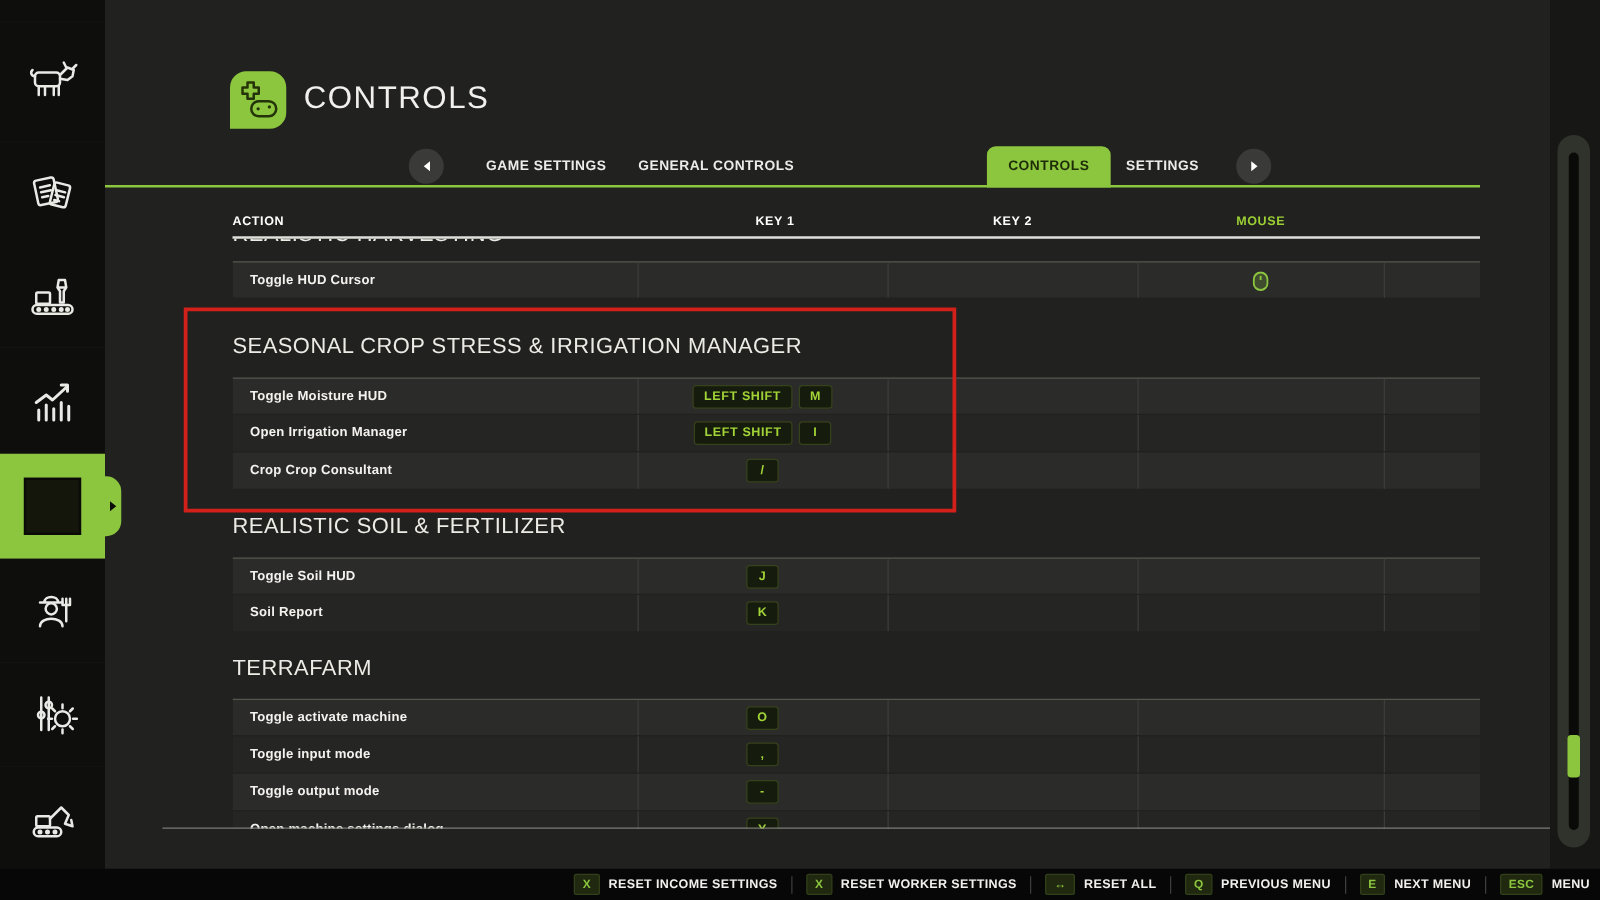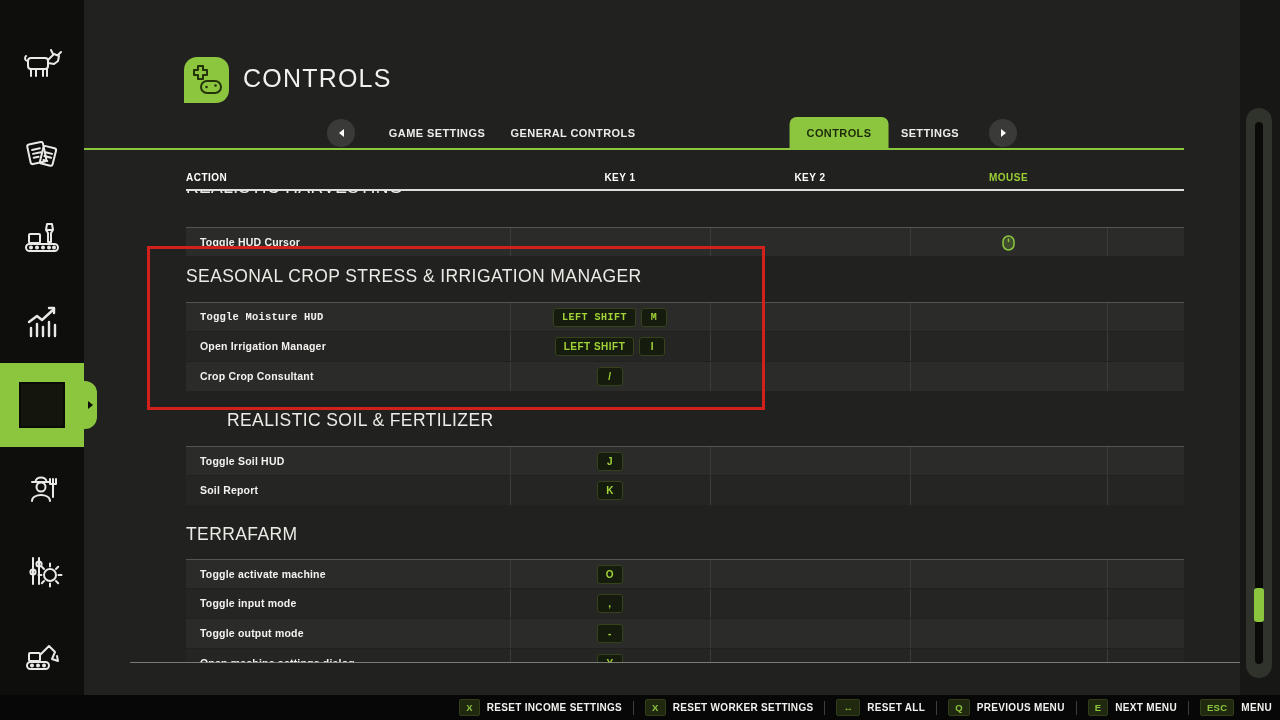--- a/index.html
+++ b/index.html
@@ -186,37 +186,37 @@
 <div class="green-line"></div>
 
 <div class="colhead" style="left:186px">ACTION</div>
 <div class="colhead center" style="left:520px;width:200px">KEY 1</div>
 <div class="colhead center" style="left:710px;width:200px">KEY 2</div>
 <div class="colhead center green" style="left:910px;width:197px">MOUSE</div>
 <div class="white-line"></div>
 
 <div class="viewport">
     <div class="section-title" style="top: -14px;">REALISTIC HARVESTING</div>
-    <div class="crow even first" style="top: 36px; text-align: right;">
+    <div class="crow even first" style="top: 18px; text-align: right;">
       <div class="vsep" style="left: 324px;"></div>
       <div class="vsep" style="left: 524px;"></div>
       <div class="vsep" style="left: 724px;"></div>
       <div class="vsep" style="left: 921px;"></div>
       <div class="act">Toggle HUD Cursor</div>
       <div class="kcell" style="left: 324px;"></div>
       <div class="kcell" style="left: 524px;"></div>
       <div class="kcell" style="left: 724px; width: 197px;">
         <svg width="13" height="16" viewBox="0 0 13 16">
           <rect x="1" y="1" width="11" height="14" rx="5.5" fill="rgba(140,198,63,.22)" stroke="#8CC63F" stroke-width="1.5"></rect>
           <line x1="6.5" y1="3.5" x2="6.5" y2="7" stroke="#8CC63F" stroke-width="1.5"></line>
         </svg>
       </div>
     </div>
     <div class="section-title" style="top: 75px;">SEASONAL CROP STRESS &amp; IRRIGATION MANAGER</div>
-    <div class="crow even first" style="top: 111px; font-family: Liberation Mono, monospace;">
+    <div class="crow even first" style="top: 111px;">
       <div class="vsep" style="left: 324px;"></div>
       <div class="vsep" style="left: 524px;"></div>
       <div class="vsep" style="left: 724px;"></div>
       <div class="vsep" style="left: 921px;"></div>
       <div class="act">Toggle Moisture HUD</div>
       <div class="kcell" style="left: 324px;">
         <span class="kbadge">LEFT SHIFT</span>
         <span class="kbadge">M</span>
       </div>
       <div class="kcell" style="left: 524px;"></div>
@@ -240,21 +240,21 @@
       <div class="vsep" style="left: 524px;"></div>
       <div class="vsep" style="left: 724px;"></div>
       <div class="vsep" style="left: 921px;"></div>
       <div class="act">Crop Crop Consultant</div>
       <div class="kcell" style="left: 324px;">
         <span class="kbadge">/</span>
       </div>
       <div class="kcell" style="left: 524px;"></div>
       <div class="kcell" style="left: 724px; width: 197px;"></div>
     </div>
-    <div class="section-title" style="top: 219px; margin-left: 41px;">REALISTIC SOIL &amp; FERTILIZER</div>
+    <div class="section-title" style="top: 219px;">REALISTIC SOIL &amp; FERTILIZER</div>
     <div class="crow even first" style="top: 255px;">
       <div class="vsep" style="left: 324px;"></div>
       <div class="vsep" style="left: 524px;"></div>
       <div class="vsep" style="left: 724px;"></div>
       <div class="vsep" style="left: 921px;"></div>
       <div class="act">Toggle Soil HUD</div>
       <div class="kcell" style="left: 324px;">
         <span class="kbadge">J</span>
       </div>
       <div class="kcell" style="left: 524px;"></div>

